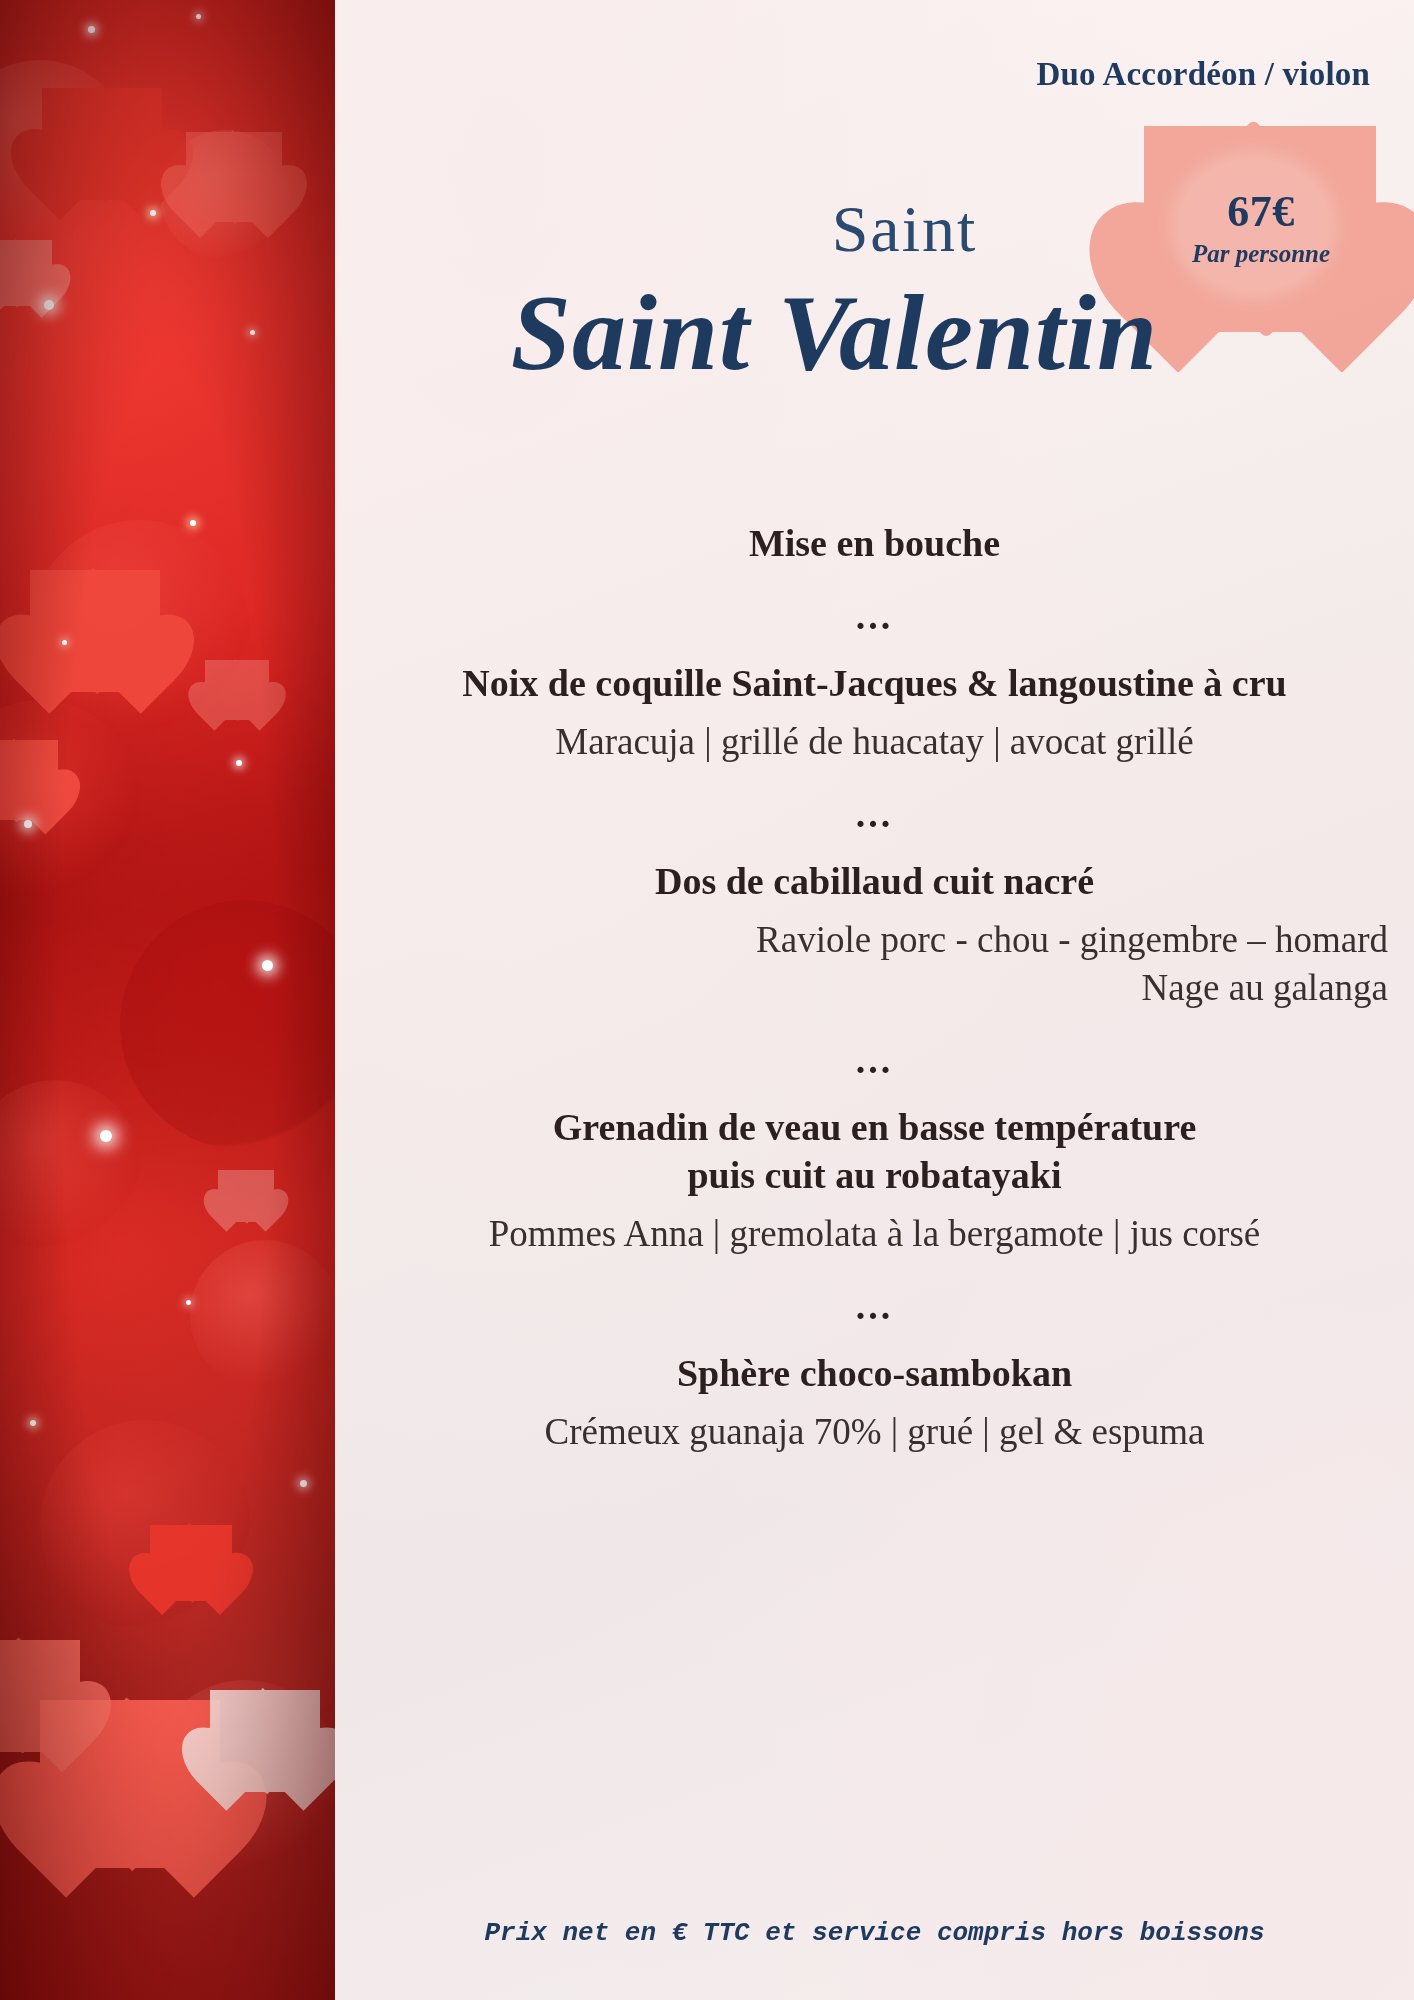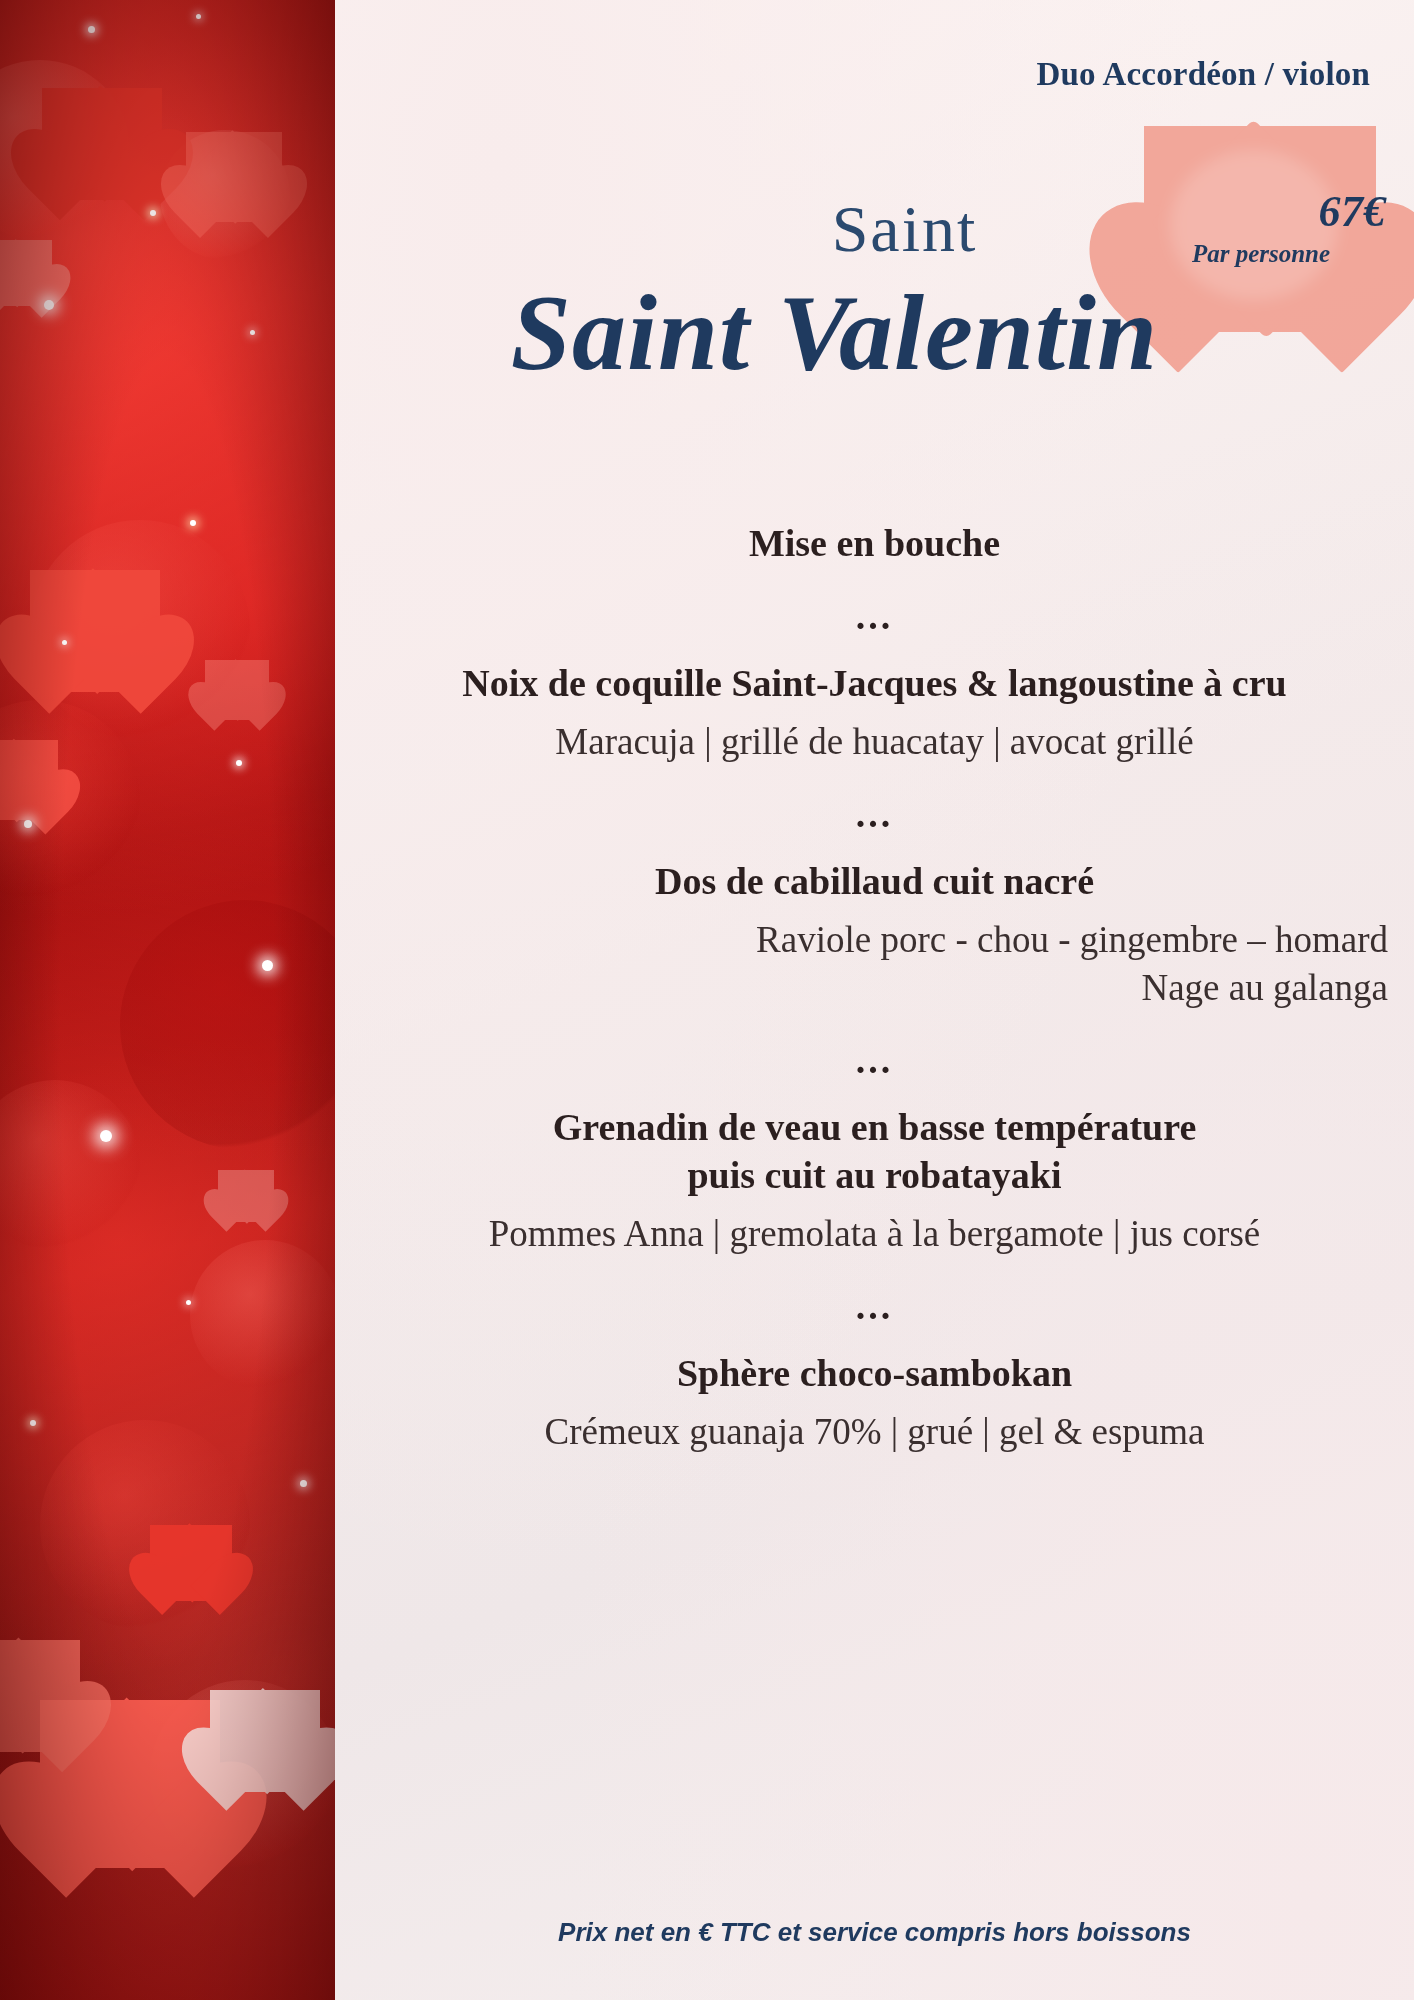--- a/index.html
+++ b/index.html
@@ -138,27 +138,26 @@
     height: 150px;
     background: rgba(255,255,255,0.18);
     border-radius: 50%;
     filter: blur(8px);
   }
   .price-amount {
     position: absolute;
     left: 0;
     right: 0;
     top: 74px;
-    text-align: right;
+    text-align: center;
     font-family: "Liberation Serif", serif;
     font-weight: 700;
     font-size: 44px;
     color: #1f3a5f;
     letter-spacing: 0.5px;
-    font-style: italic;
   }
   .price-sub {
     position: absolute;
     left: 0;
     right: 0;
     top: 128px;
     text-align: center;
     font-family: "Liberation Serif", serif;
     font-style: italic;
     font-weight: 700;
@@ -231,21 +230,21 @@
   .course {
     margin: 0;
   }
 
   .footer-note {
     position: absolute;
     bottom: 52px;
     left: 0;
     right: 0;
     text-align: center;
-    font-family: Liberation Sans, sans-serif;
+    font-family: Liberation Mono, monospace;
     font-style: italic;
     font-weight: 700;
     font-size: 26px;
     color: #1f3a5f;
     padding: 0 20px;
   }
 </style>
 </head>
 <body>
 

